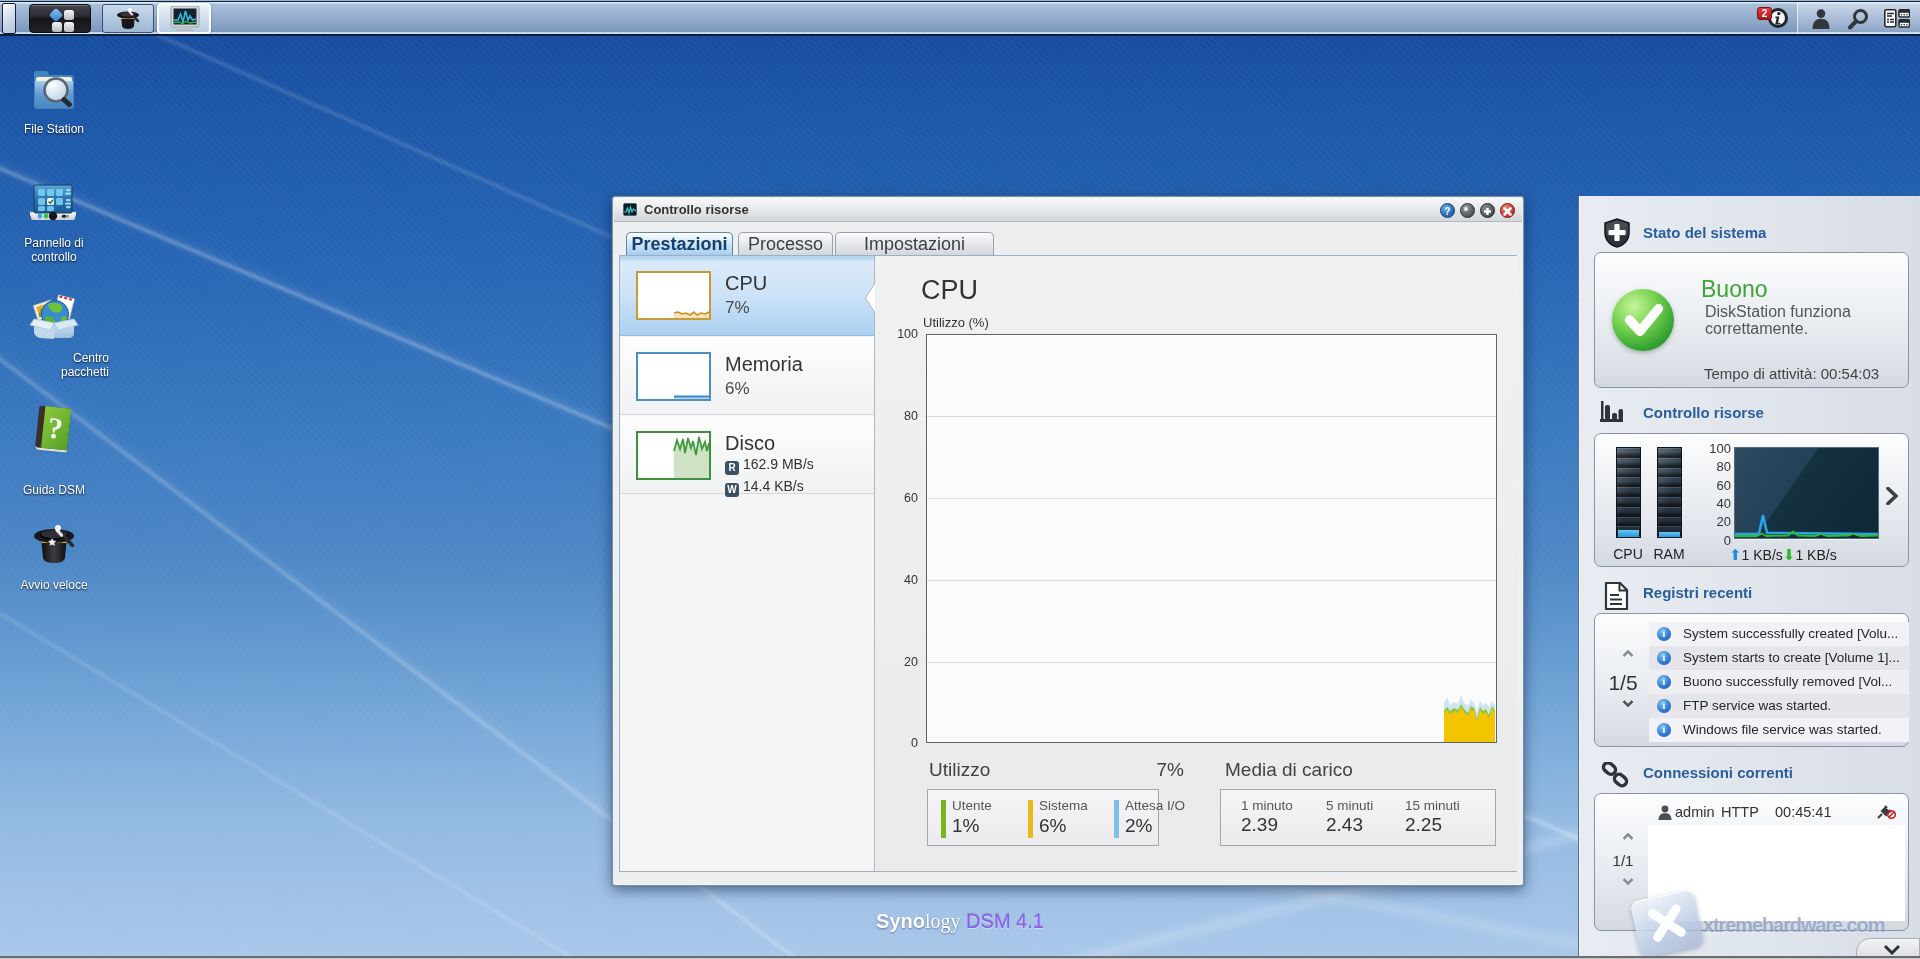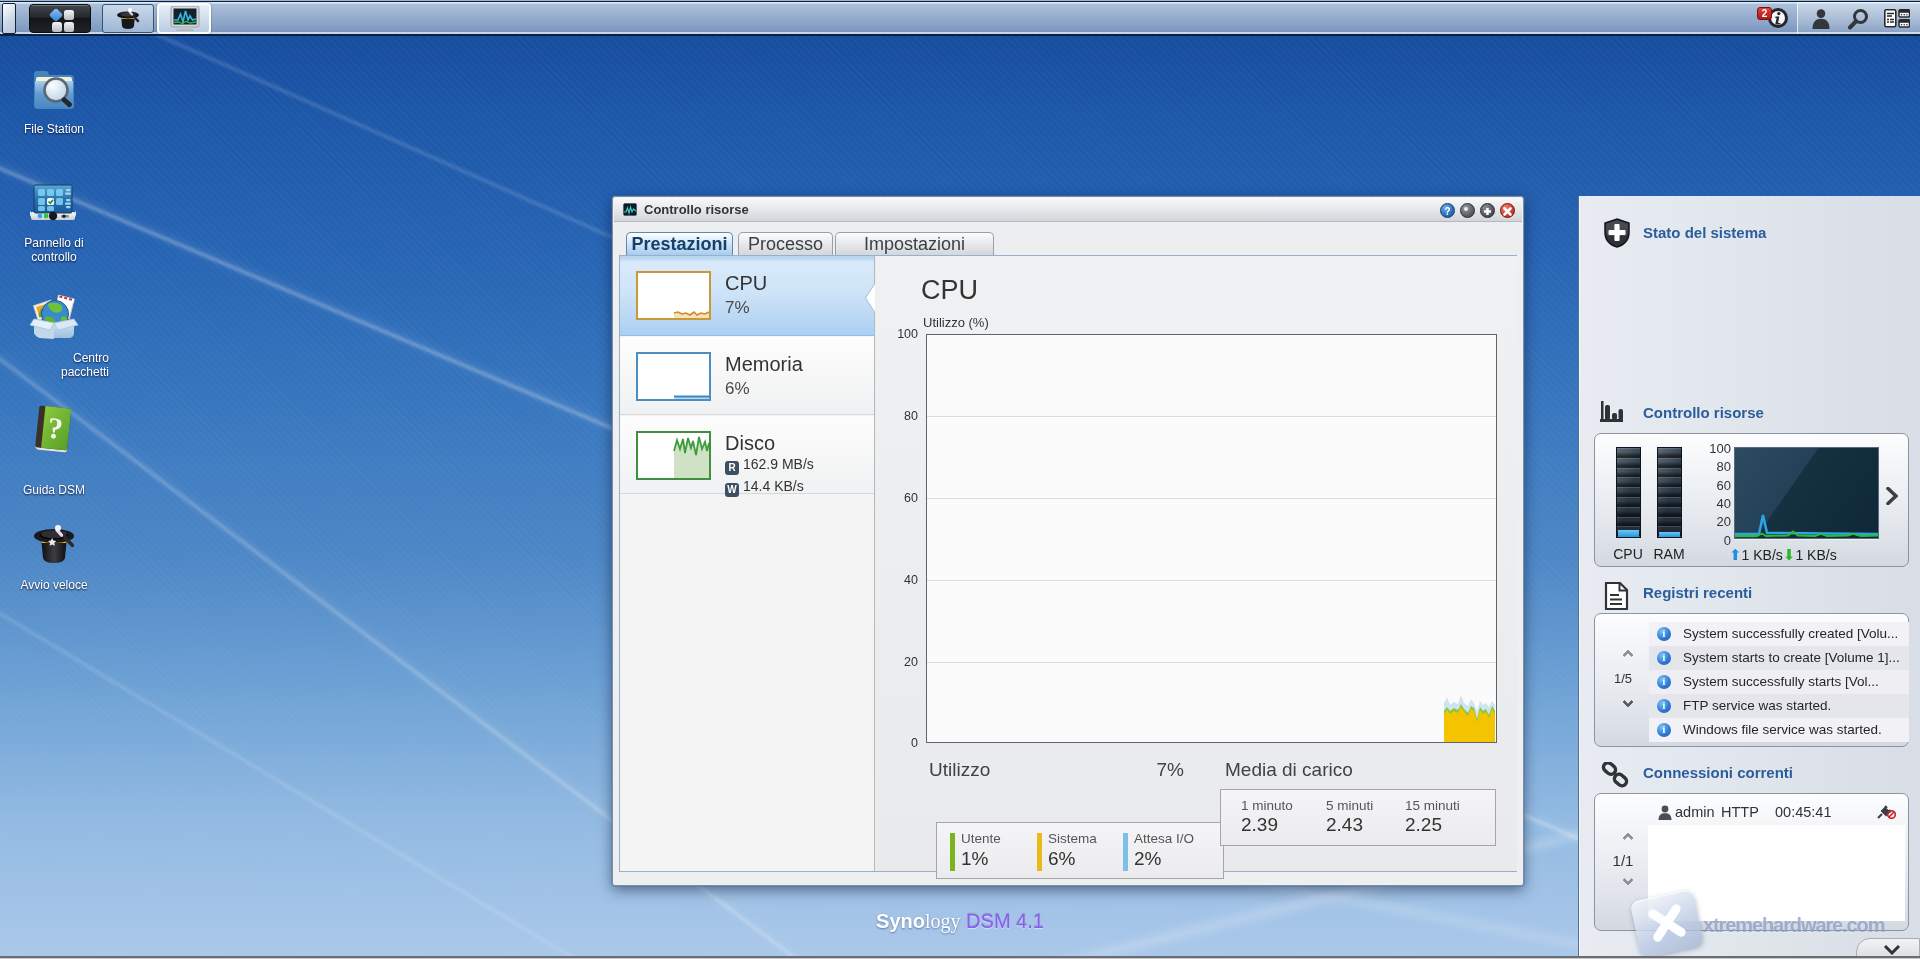--- a/index.html
+++ b/index.html
@@ -66,21 +66,21 @@
 
 #pane { position:absolute; left:256px; top:0; width:641px; height:615px; background:linear-gradient(to bottom,#f0f1f2,#e9eaec); }
 #bigcpu { position:absolute; left:45px; top:19px; font-size:27px; color:#333; }
 #utlab { position:absolute; left:47px; top:59px; font-size:13px; color:#333; }
 #chart { position:absolute; left:50px; top:78px; width:571px; height:409px; background:#fbfbfb; border:1px solid #606468; }
 .gline { position:absolute; left:0; width:569px; height:1px; background:#dcdcdc; }
 .ylab { position:absolute; width:40px; text-align:right; font-size:12.5px; color:#333; }
 #areachart { position:absolute; right:1px; bottom:0px; }
 #utline { position:absolute; left:53px; top:503px; width:260px; font-size:19px; color:#3f4346; }
 #utpct { position:absolute; left:208px; top:503px; width:100px; text-align:right; font-size:19px; color:#3f4346; }
-#legbox { position:absolute; left:60px; top:533px; width:288px; height:57px; border:1px solid #a4a6aa; background:linear-gradient(to bottom,#f5f5f7,#ebebed);margin-top:33px; }
+#legbox { position:absolute; left:51px; top:533px; width:232px; height:57px; border:1px solid #a4a6aa; background:linear-gradient(to bottom,#f5f5f7,#ebebed); }
 .leg { position:absolute; top:8px; }
 .leg .bar { position:absolute; left:0; top:2px; width:5px; height:38px; }
 .leg .t { position:absolute; left:11px; top:0px; font-size:13.5px; color:#555; white-space:nowrap;}
 .leg .v { position:absolute; left:11px; top:17px; font-size:19px; color:#333; }
 #mdclab { position:absolute; left:349px; top:503px; font-size:19px; color:#3f4346; }
 #loadbox { position:absolute; left:344px; top:533px; width:276px; height:57px; border:1px solid #a4a6aa; background:linear-gradient(to bottom,#f5f5f7,#ebebed); }
 .ld { position:absolute; top:8px; }
 .ld .t { font-size:13.5px; color:#555; white-space:nowrap; }
 .ld .v { font-size:19px; color:#333; margin-top:1px; }
 
@@ -370,20 +370,29 @@
 
 <div id="rpanel">
 
   <svg style="position:absolute;left:24px;top:22px;" width="28" height="30" viewBox="0 0 28 30">
     <path d="M14 1 L26 5 L26 14 C26 22 21 27 14 29 C7 27 2 22 2 14 L2 5 Z" fill="#2e3338" stroke="#16191c" stroke-width="1.5"></path>
     <path d="M14 2.2 L24.8 5.8 L24.8 13 C24.8 15 24 17 23 18 L5 18 C4 17 3.2 15 3.2 13 L3.2 5.8 Z" fill="#4a5158" opacity=".8"></path>
     <rect x="11.4" y="6" width="5.2" height="17" rx="1" fill="#fff"></rect>
       <rect x="5.5" y="11.9" width="17" height="5.2" rx="1" fill="#fff"></rect>
   </svg>
   <div class="rhead" style="left:64px; top:28px;">Stato del sistema</div>
+  <div class="rboxx" style="top:56px; height:136px;">
+    <div style="position:absolute; left:17px; top:36px; width:62px; height:62px; border-radius:50%; background:radial-gradient(circle at 35% 28%, #c8f59a, #71d04e 40%, #2f9e30 75%, #1d7c20); box-shadow:0 2px 4px rgba(0,60,0,.3);"></div>
+    <svg style="position:absolute; left:17px; top:36px;" width="62" height="62" viewBox="0 0 60 60">
+        <path d="M17 30 L27 41 L45 19" fill="none" stroke="#fff" stroke-width="9" stroke-linecap="round" stroke-linejoin="round"></path>
+      </svg>
+    <div style="position:absolute; left:106px; top:23px; font-size:23px; color:#3da435;">Buono</div>
+    <div style="position:absolute; left:110px; top:50px; font-size:16px; line-height:17px; color:#555;">DiskStation funziona<br>correttamente.</div>
+    <div style="position:absolute; left:109px; top:112px; font-size:15px; color:#444;">Tempo di attività: 00:54:03</div>
+  </div>
 
   <svg style="position:absolute;left:21px;top:205px;" width="23" height="22" viewBox="0 0 23 22">
     <rect x="1" y="0" width="2.5" height="19" fill="#2e3338"></rect>
       <rect x="0" y="18" width="23" height="3" fill="#2e3338"></rect>
     <rect x="5" y="4" width="5" height="15" rx="2" fill="#2e3338"></rect>
       <rect x="12" y="12" width="5" height="7" rx="2" fill="#2e3338"></rect>
       <rect x="18.5" y="8" width="4.5" height="11" rx="2" fill="#2e3338"></rect>
   </svg>
   <div class="rhead" style="left:64px; top:208px;">Controllo risorse</div>
   <div class="rboxx" style="top:237px; height:134px;">
@@ -416,35 +425,35 @@
     <path d="M16.5 1.5 L16.5 8.5 L23.5 8.5" fill="none" stroke="#2e3338" stroke-width="2"></path>
     <rect x="7" y="12" width="9" height="2" fill="#2e3338"></rect>
       <rect x="7" y="16.5" width="12" height="2" fill="#2e3338"></rect>
       <rect x="7" y="21" width="12" height="2" fill="#2e3338"></rect>
   </svg>
   <div class="rhead" style="left:64px; top:388px;">Registri recenti</div>
   <div class="rboxx" style="top:417px; height:134px;">
     <div class="chev up" style="left:29px; top:33px;">
         <b></b>
       </div>
-    <div style="position:absolute; left:8px; top:57px; width:40px; text-align:center; font-size:13px; color:#333;">1/5</div>
+    <div style="position:absolute; left:8px; top:57px; width:40px; text-align:center; font-size:21px; color:#333;">1/5</div>
     <div class="chev" style="left:29px; top:84px;">
         <b style="border-color:#55595e;"></b>
       </div>
     <div class="logrow" style="top:8px;  background:#f1f1f6;">
         <div class="inf">i</div>
         <div class="logtxt">System successfully created [Volu...</div>
       </div>
     <div class="logrow" style="top:32px; background:#e5e5ec;">
         <div class="inf">i</div>
         <div class="logtxt">System starts to create [Volume 1]...</div>
       </div>
     <div class="logrow" style="top:56px; background:#eeeef3;">
         <div class="inf">i</div>
-        <div class="logtxt">System successfully starts [Vol...</div>
+        <div class="logtxt">Buono successfully removed [Vol...</div>
       </div>
     <div class="logrow" style="top:80px; background:#e5e5ec;">
         <div class="inf">i</div>
         <div class="logtxt">FTP service was started.</div>
       </div>
     <div class="logrow" style="top:104px;background:#f1f1f6;">
         <div class="inf">i</div>
         <div class="logtxt">Windows file service was started.</div>
       </div>
   </div>

